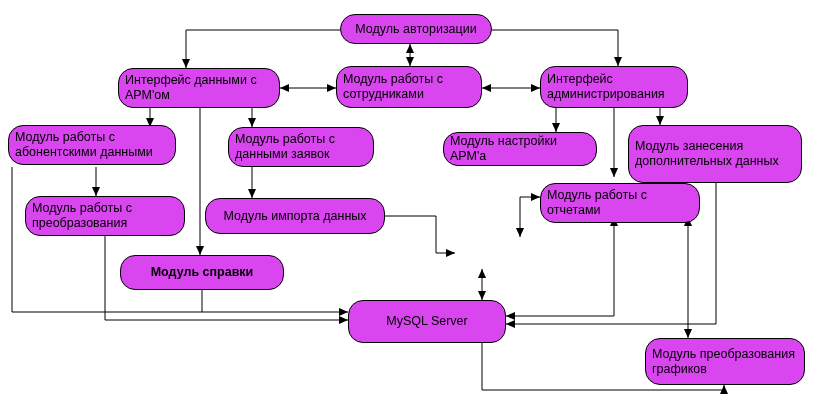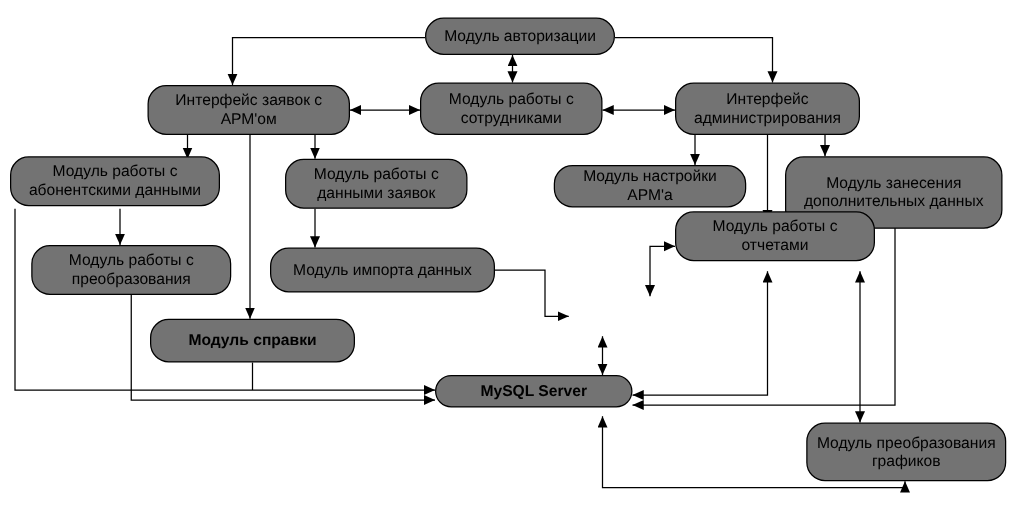--- a/index.html
+++ b/index.html
@@ -10,25 +10,24 @@
     font-family:"Liberation Sans", sans-serif;
     overflow:hidden;
   }
   svg.edges{position:absolute;left:0;top:0;width:818px;height:404px;}
   svg.edges polyline{fill:none;stroke:#000;stroke-width:1;}
   .node{
     position:absolute;
     box-sizing:border-box;
     border:1px solid #000;
     border-radius:15px;
-    background:#737373;
+    background:#d946ef;
     display:flex;
     align-items:center;
     justify-content:center;
-    text-align:center;
     font-size:12.5px;
     line-height:1.18;
     color:#000;
     padding:2px 6px;
   }
 </style>
 </head>
 <body>
 
 <div class="canvas">
@@ -62,21 +61,21 @@
     <polyline points="688,338 688,217" marker-start="url(#arr)" marker-end="url(#arr)"></polyline>
     <polyline points="96,167 96,196" marker-end="url(#arr)"></polyline>
     <polyline points="252,167 252,198" marker-end="url(#arr)"></polyline>
   </svg>
 
   <div class="node" style="left:340px;top:14px;width:152px;height:30px;">
     <span>Модуль авторизации</span>
   </div>
 
   <div class="node" style="left:118px;top:68px;width:162px;height:40px;">
-    <span>Интерфейс заявок с АРМ'ом</span>
+    <span>Интерфейс данными с АРМ'ом</span>
   </div>
 
   <div class="node" style="left:336px;top:66px;width:146px;height:42px;">
     <span>Модуль работы с сотрудниками</span>
   </div>
 
   <div class="node" style="left:540px;top:66px;width:148px;height:42px;">
     <span>Интерфейс администрирования</span>
   </div>
 
@@ -93,34 +92,34 @@
   </div>
 
   <div class="node" style="left:628px;top:125px;width:174px;height:58px;">
     <span>Модуль занесения дополнительных данных</span>
   </div>
 
   <div class="node" style="left:25px;top:196px;width:160px;height:40px;">
     <span>Модуль работы с преобразования</span>
   </div>
 
-  <div class="node" style="left:216px;top:198px;width:180px;height:36px;">
+  <div class="node" style="left:205px;top:198px;width:180px;height:36px;">
     <span>Модуль импорта данных</span>
   </div>
 
-  <div class="node" style="left:540px;top:169px;width:160px;height:40px;">
+  <div class="node" style="left:540px;top:183px;width:160px;height:40px;">
     <span>Модуль работы с отчетами</span>
   </div>
 
 
   <div class="node" style="left:120px;top:255px;width:164px;height:35px;font-weight:bold;">
     <span>Модуль справки</span>
   </div>
 
-  <div class="node" style="left:348px;top:300px;width:158px;height:26px;font-weight:bold;">
+  <div class="node" style="left:348px;top:300px;width:158px;height:43px;">
     <span>MySQL Server</span>
   </div>
 
   <div class="node" style="left:645px;top:338px;width:160px;height:47px;border-radius:15px;">
     <span>Модуль преобразования графиков</span>
   </div>
 
 </div>
 
 </body></html>

